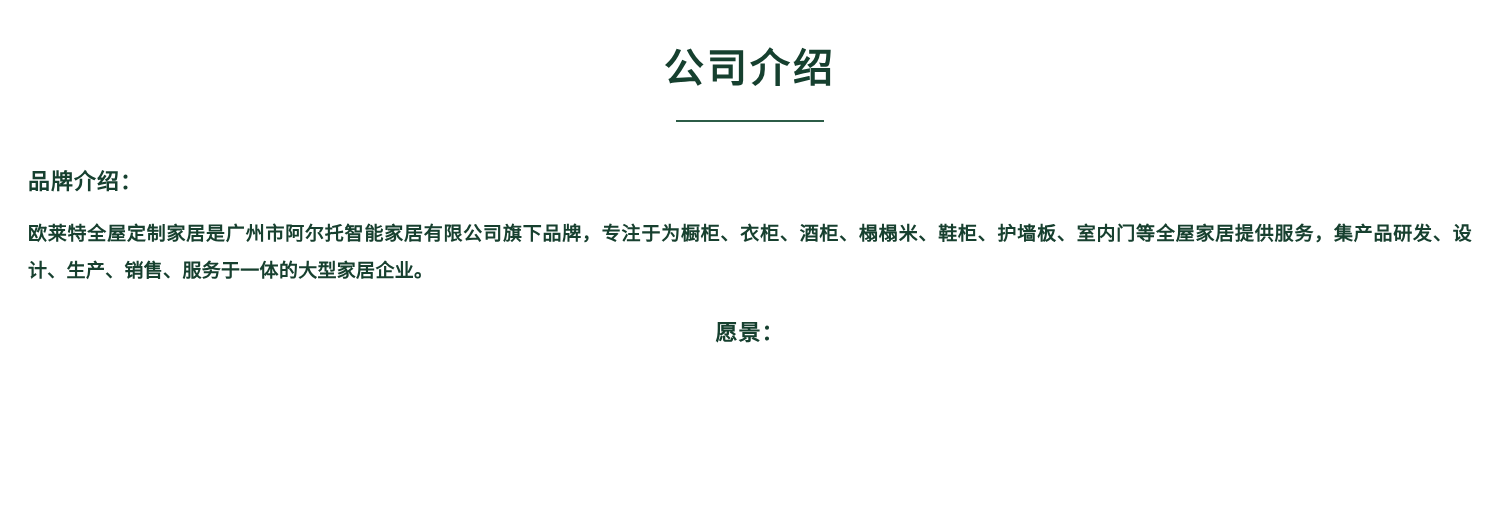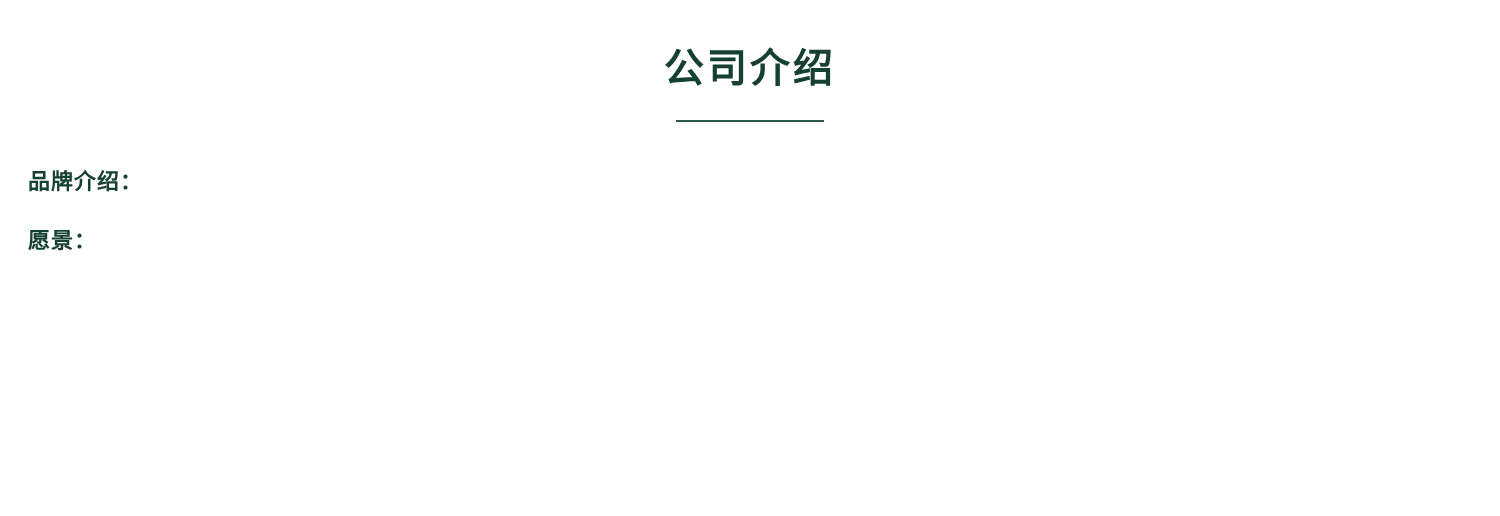--- a/index.html
+++ b/index.html
@@ -62,36 +62,38 @@
     font-weight: bold;
     color: #17402f;
     line-height: 1.95;
     letter-spacing: 0.3px;
     margin: 0;
     max-width: 1448px;
     text-align: justify;
   }
   .section-second .section-heading {
     margin-bottom: 16px;
+    text-align: center;
   }
 </style>
 </head>
 <body>
 
 <div class="page">
 
   <div class="title-block">
     <h1 class="page-title">公司介绍</h1>
     <div class="title-rule"></div>
   </div>
 
   <div class="content">
 
     <div class="section section-first">
       <h2 class="section-heading">品牌介绍：</h2>
+      <p class="section-body">欧莱特全屋定制家居是广州市阿尔托智能家居有限公司旗下品牌，专注于为橱柜、衣柜、酒柜、榻榻米、鞋柜、护墙板、室内门等全屋家居提供服务，集产品研发、设计、生产、销售、服务于一体的大型家居企业。</p>
     </div>
 
     <div class="section section-second">
       <h2 class="section-heading">愿景：</h2>
     </div>
 
   </div>
 </div>
 
 </body></html>

